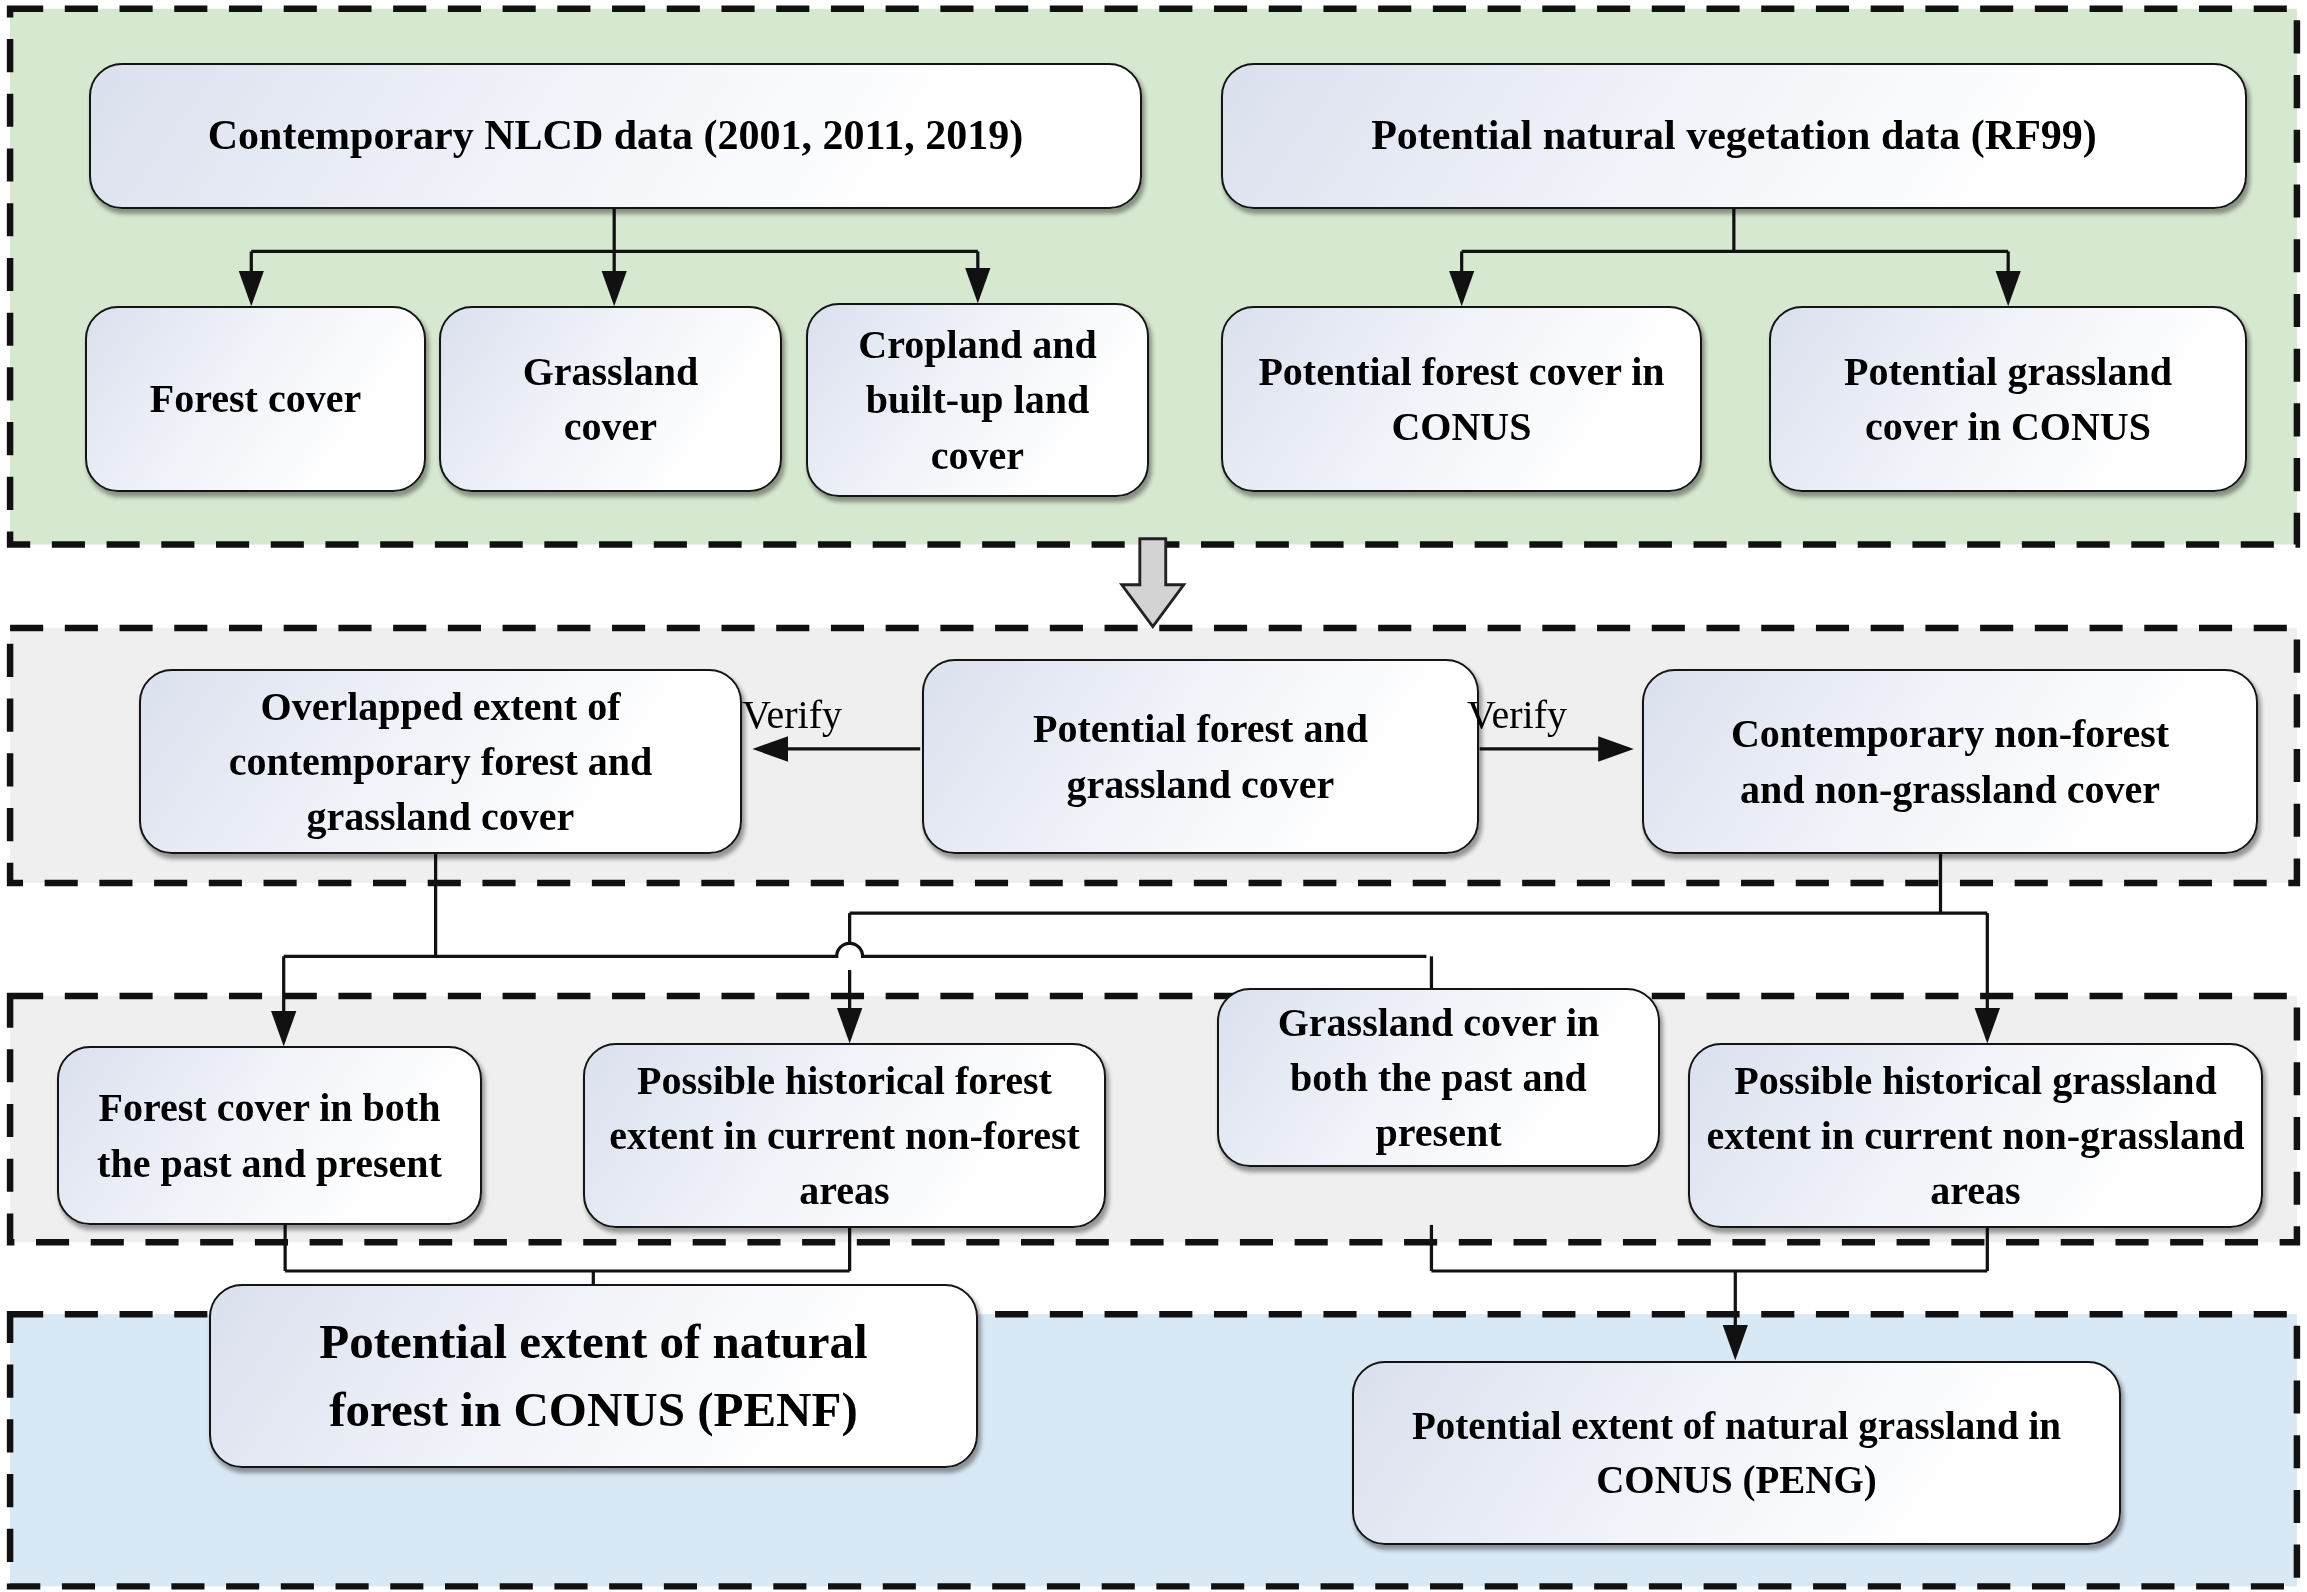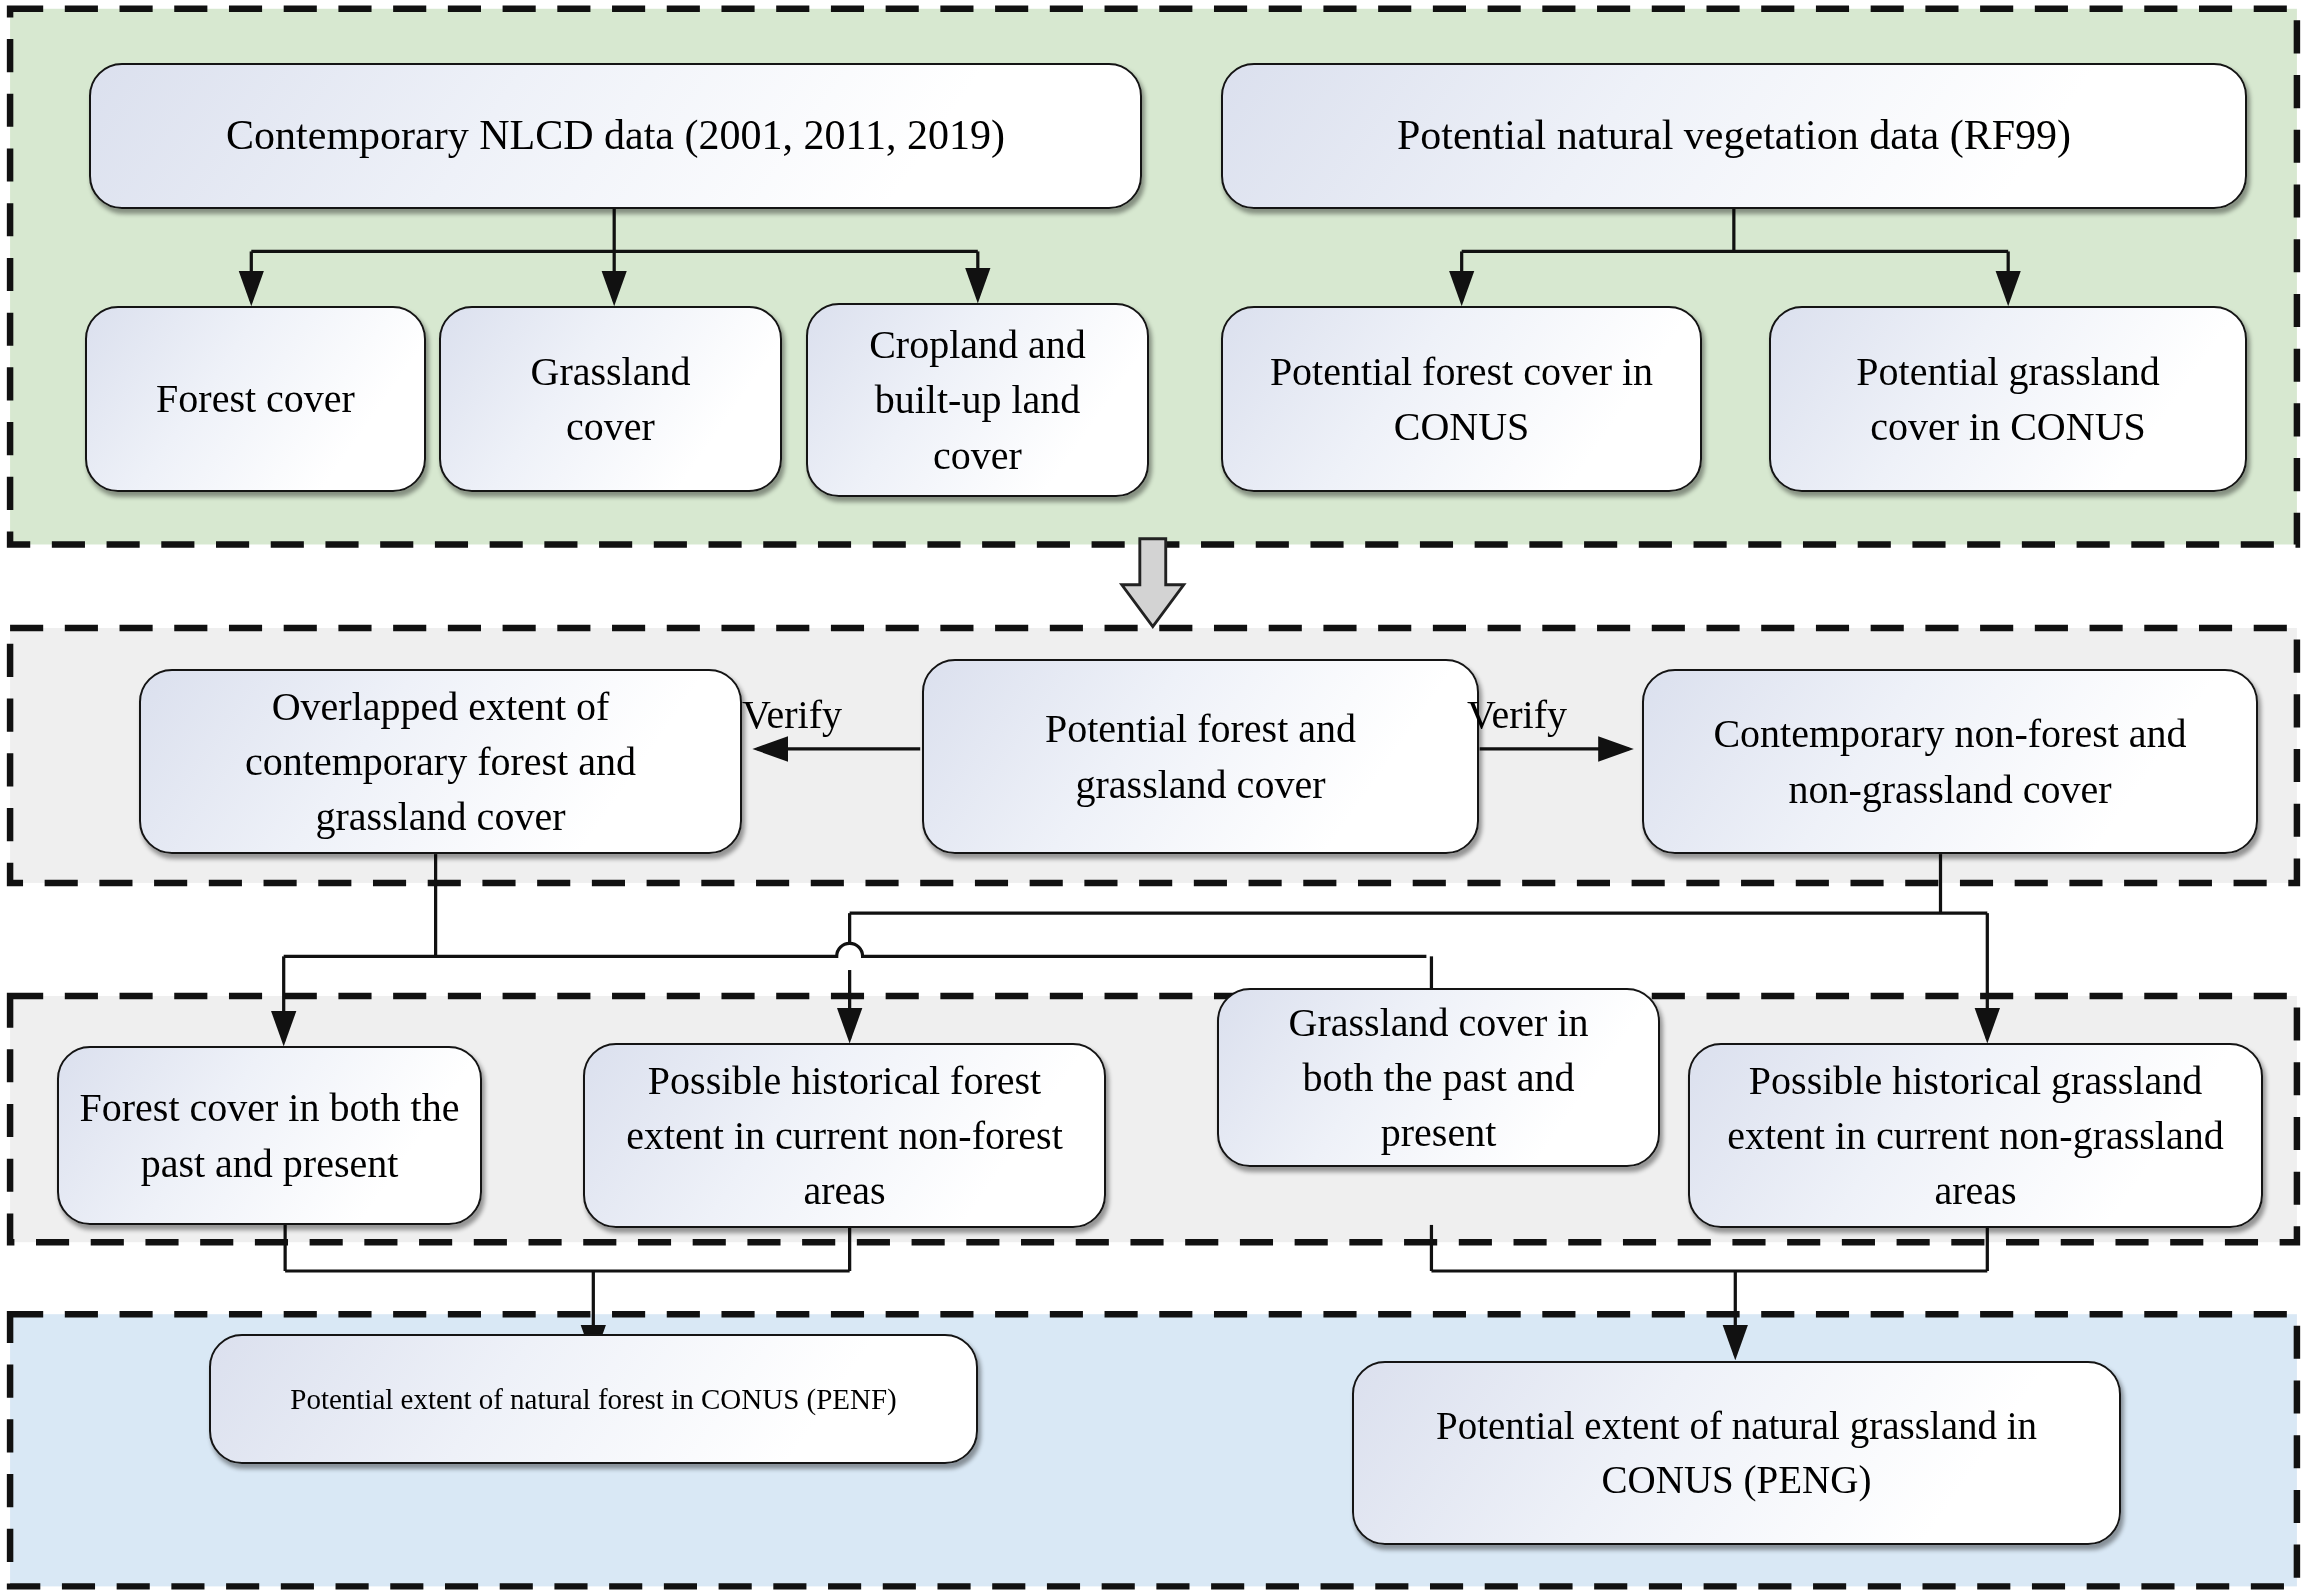--- a/index.html
+++ b/index.html
@@ -10,21 +10,21 @@
   .layer{position:absolute;left:0;top:0;width:2307px;height:1593px;}
   .node{
     position:absolute;box-sizing:border-box;
     display:flex;align-items:center;justify-content:center;
     border:2.9px solid #141414;border-radius:33px;
     background:linear-gradient(125deg,#dbe0ee 0%,#eef1f8 38%,#ffffff 78%);
     box-shadow:2.2px 4.3px 4.3px rgba(0,0,0,0.38);
     font-size:40px;line-height:1.38;text-align:center;
   }
   .node.lg{font-size:42px;}
-  .node .txt{display:block;margin:10px auto;}
+  .node .txt{display:block;margin:10px auto;font-weight:bold;}
   .verify{
     position:absolute;width:187px;
     font-size:40px;line-height:1.1;
   }
 </style>
 </head>
 <body>
 
 <div class="canvas">
 
@@ -123,21 +123,21 @@
   <div class="node" style="left:583px;top:1043px;width:523px;height:185px">
     <span class="txt" style="max-width:482px">Possible historical forest extent in current non-forest areas</span>
   </div>
   <div class="node" style="left:1217px;top:988px;width:443px;height:179px">
     <span class="txt" style="max-width:360px">Grassland cover in both the past and present</span>
   </div>
   <div class="node" style="left:1688px;top:1043px;width:575px;height:185px">
     <span class="txt" style="max-width:540px">Possible historical grassland extent in current non-grassland areas</span>
   </div>
 
-  <div class="node" style="left:209px;top:1334px;width:769px;height:130px;font-size:29px">
+  <div class="node" style="left:209px;top:1284px;width:769px;height:184px;font-size:49px">
     <span class="txt" style="max-width:662px">Potential extent of natural forest in CONUS (PENF)</span>
   </div>
   <div class="node" style="left:1352px;top:1361px;width:769px;height:184px;font-size:39px">
     <span class="txt" style="max-width:734px">Potential extent of natural grassland in CONUS (PENG)</span>
   </div>
 
 </div>
 
 
 </body></html>

